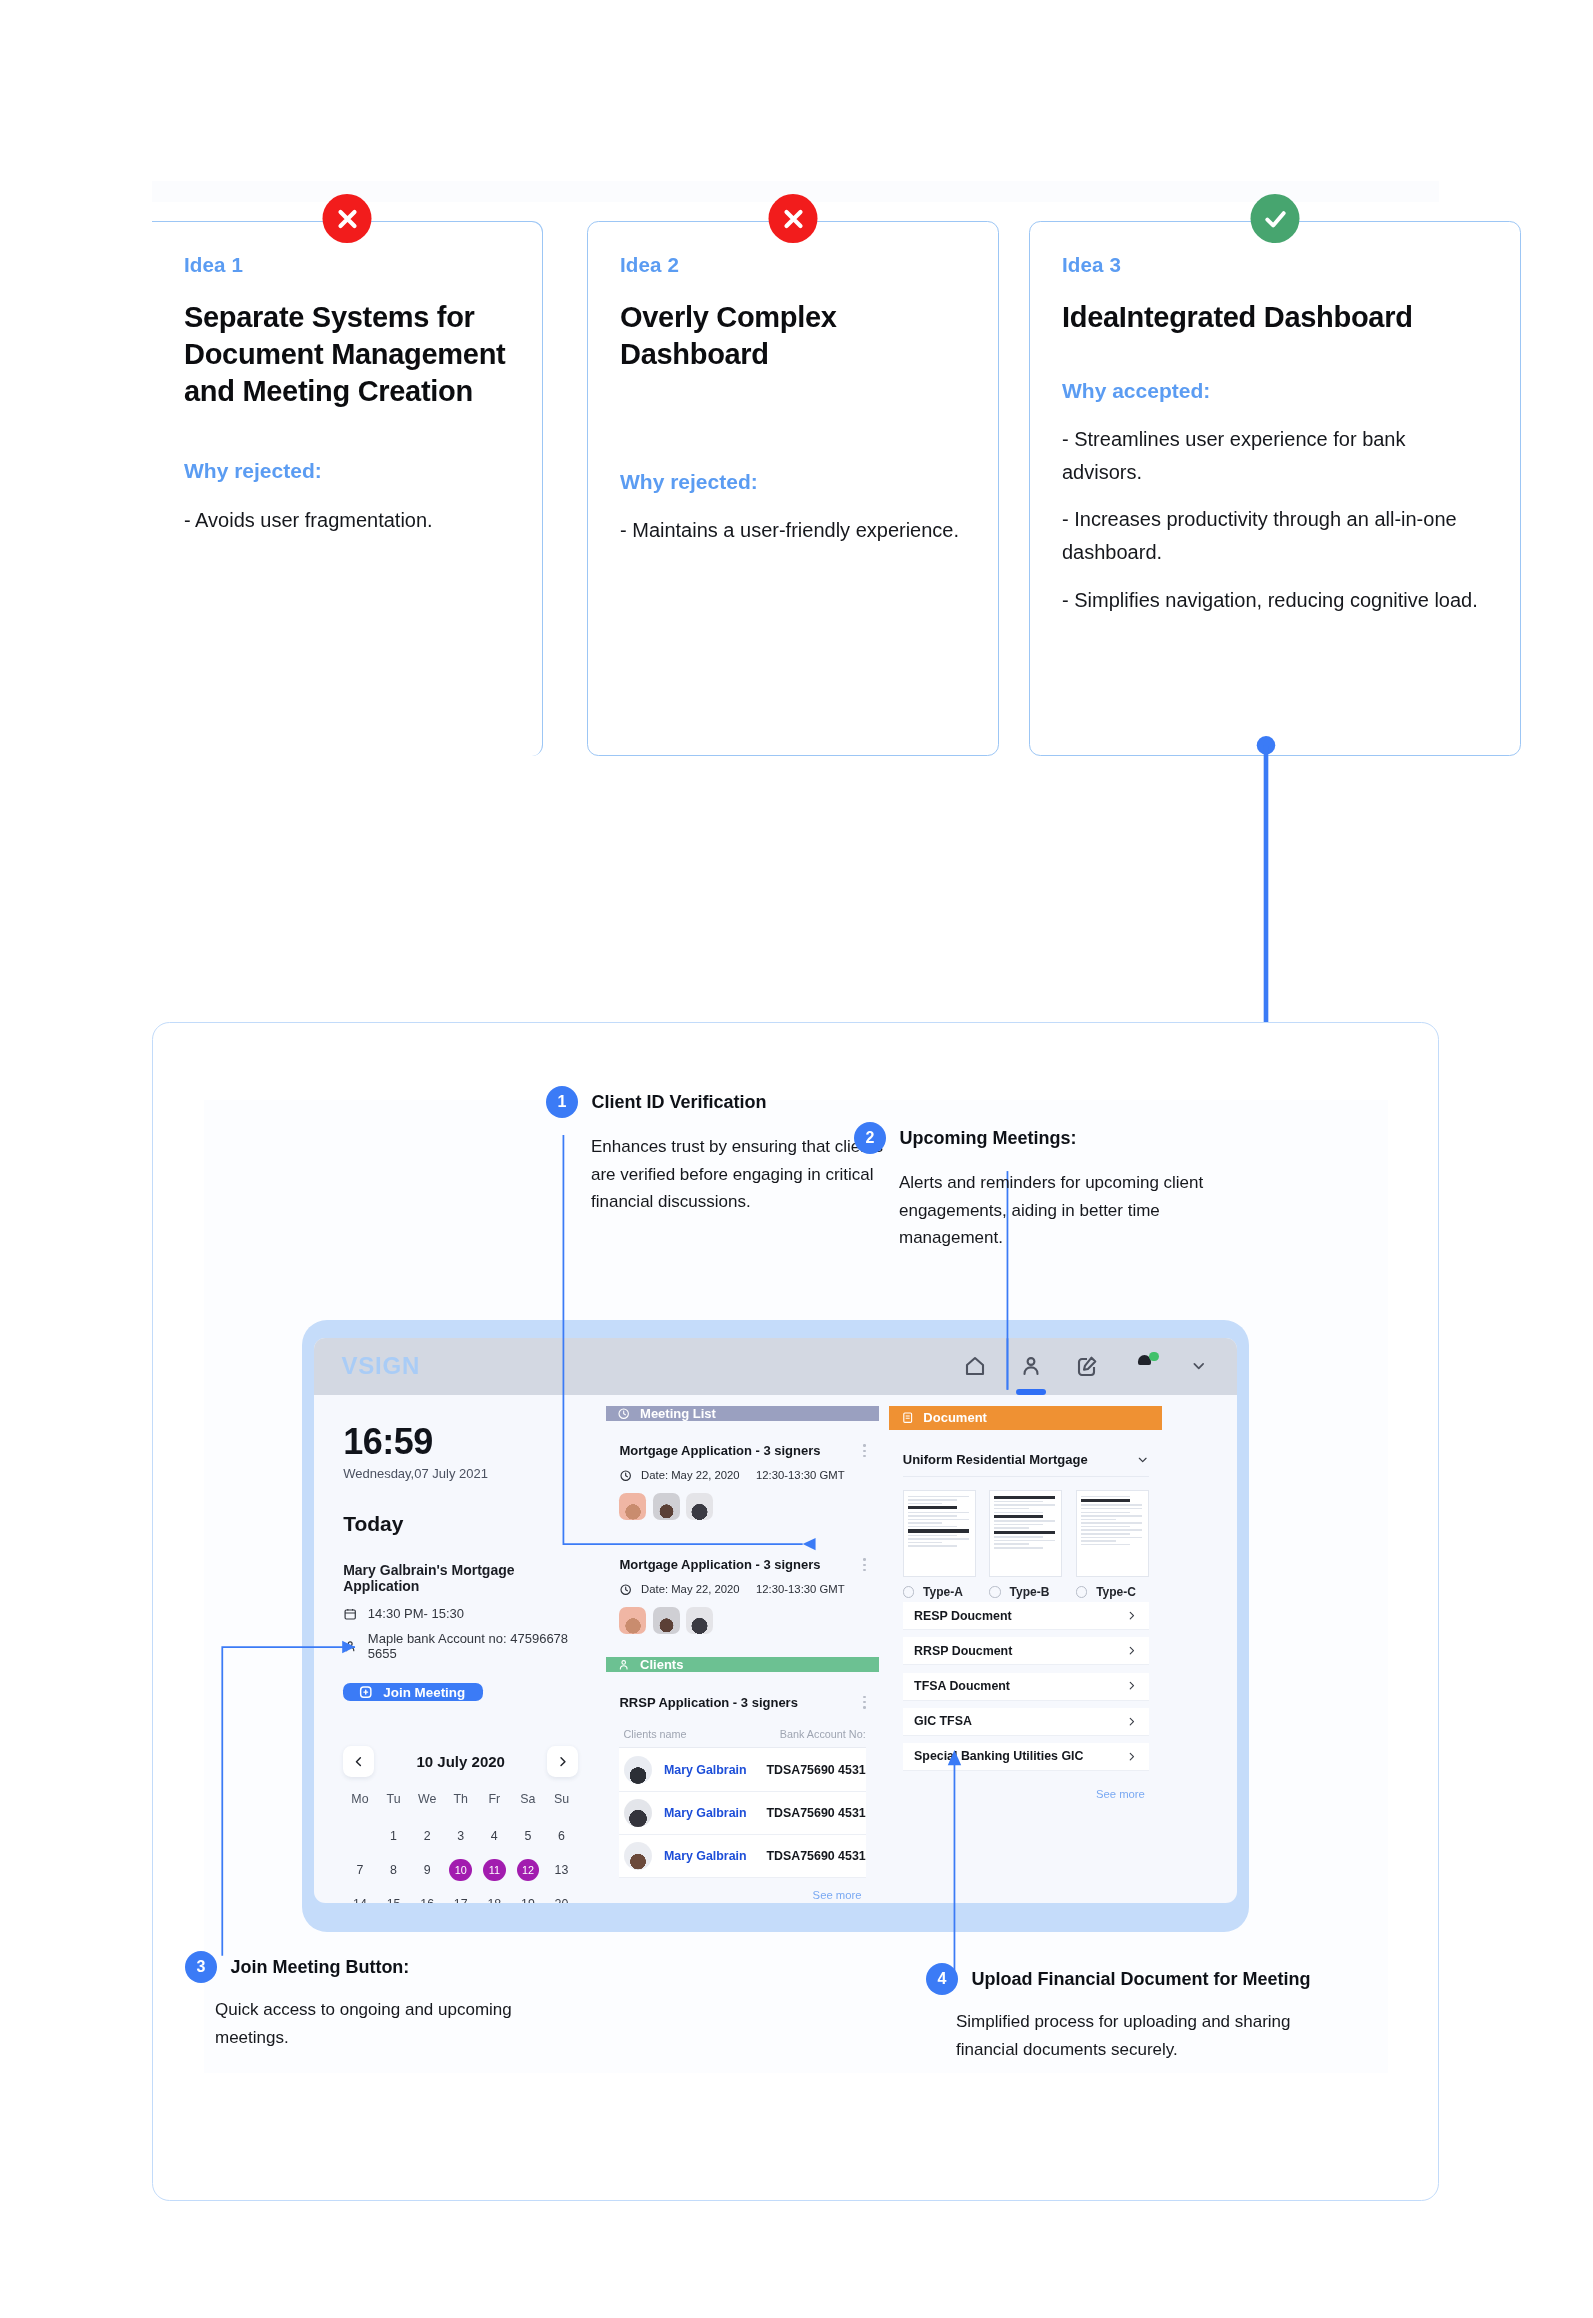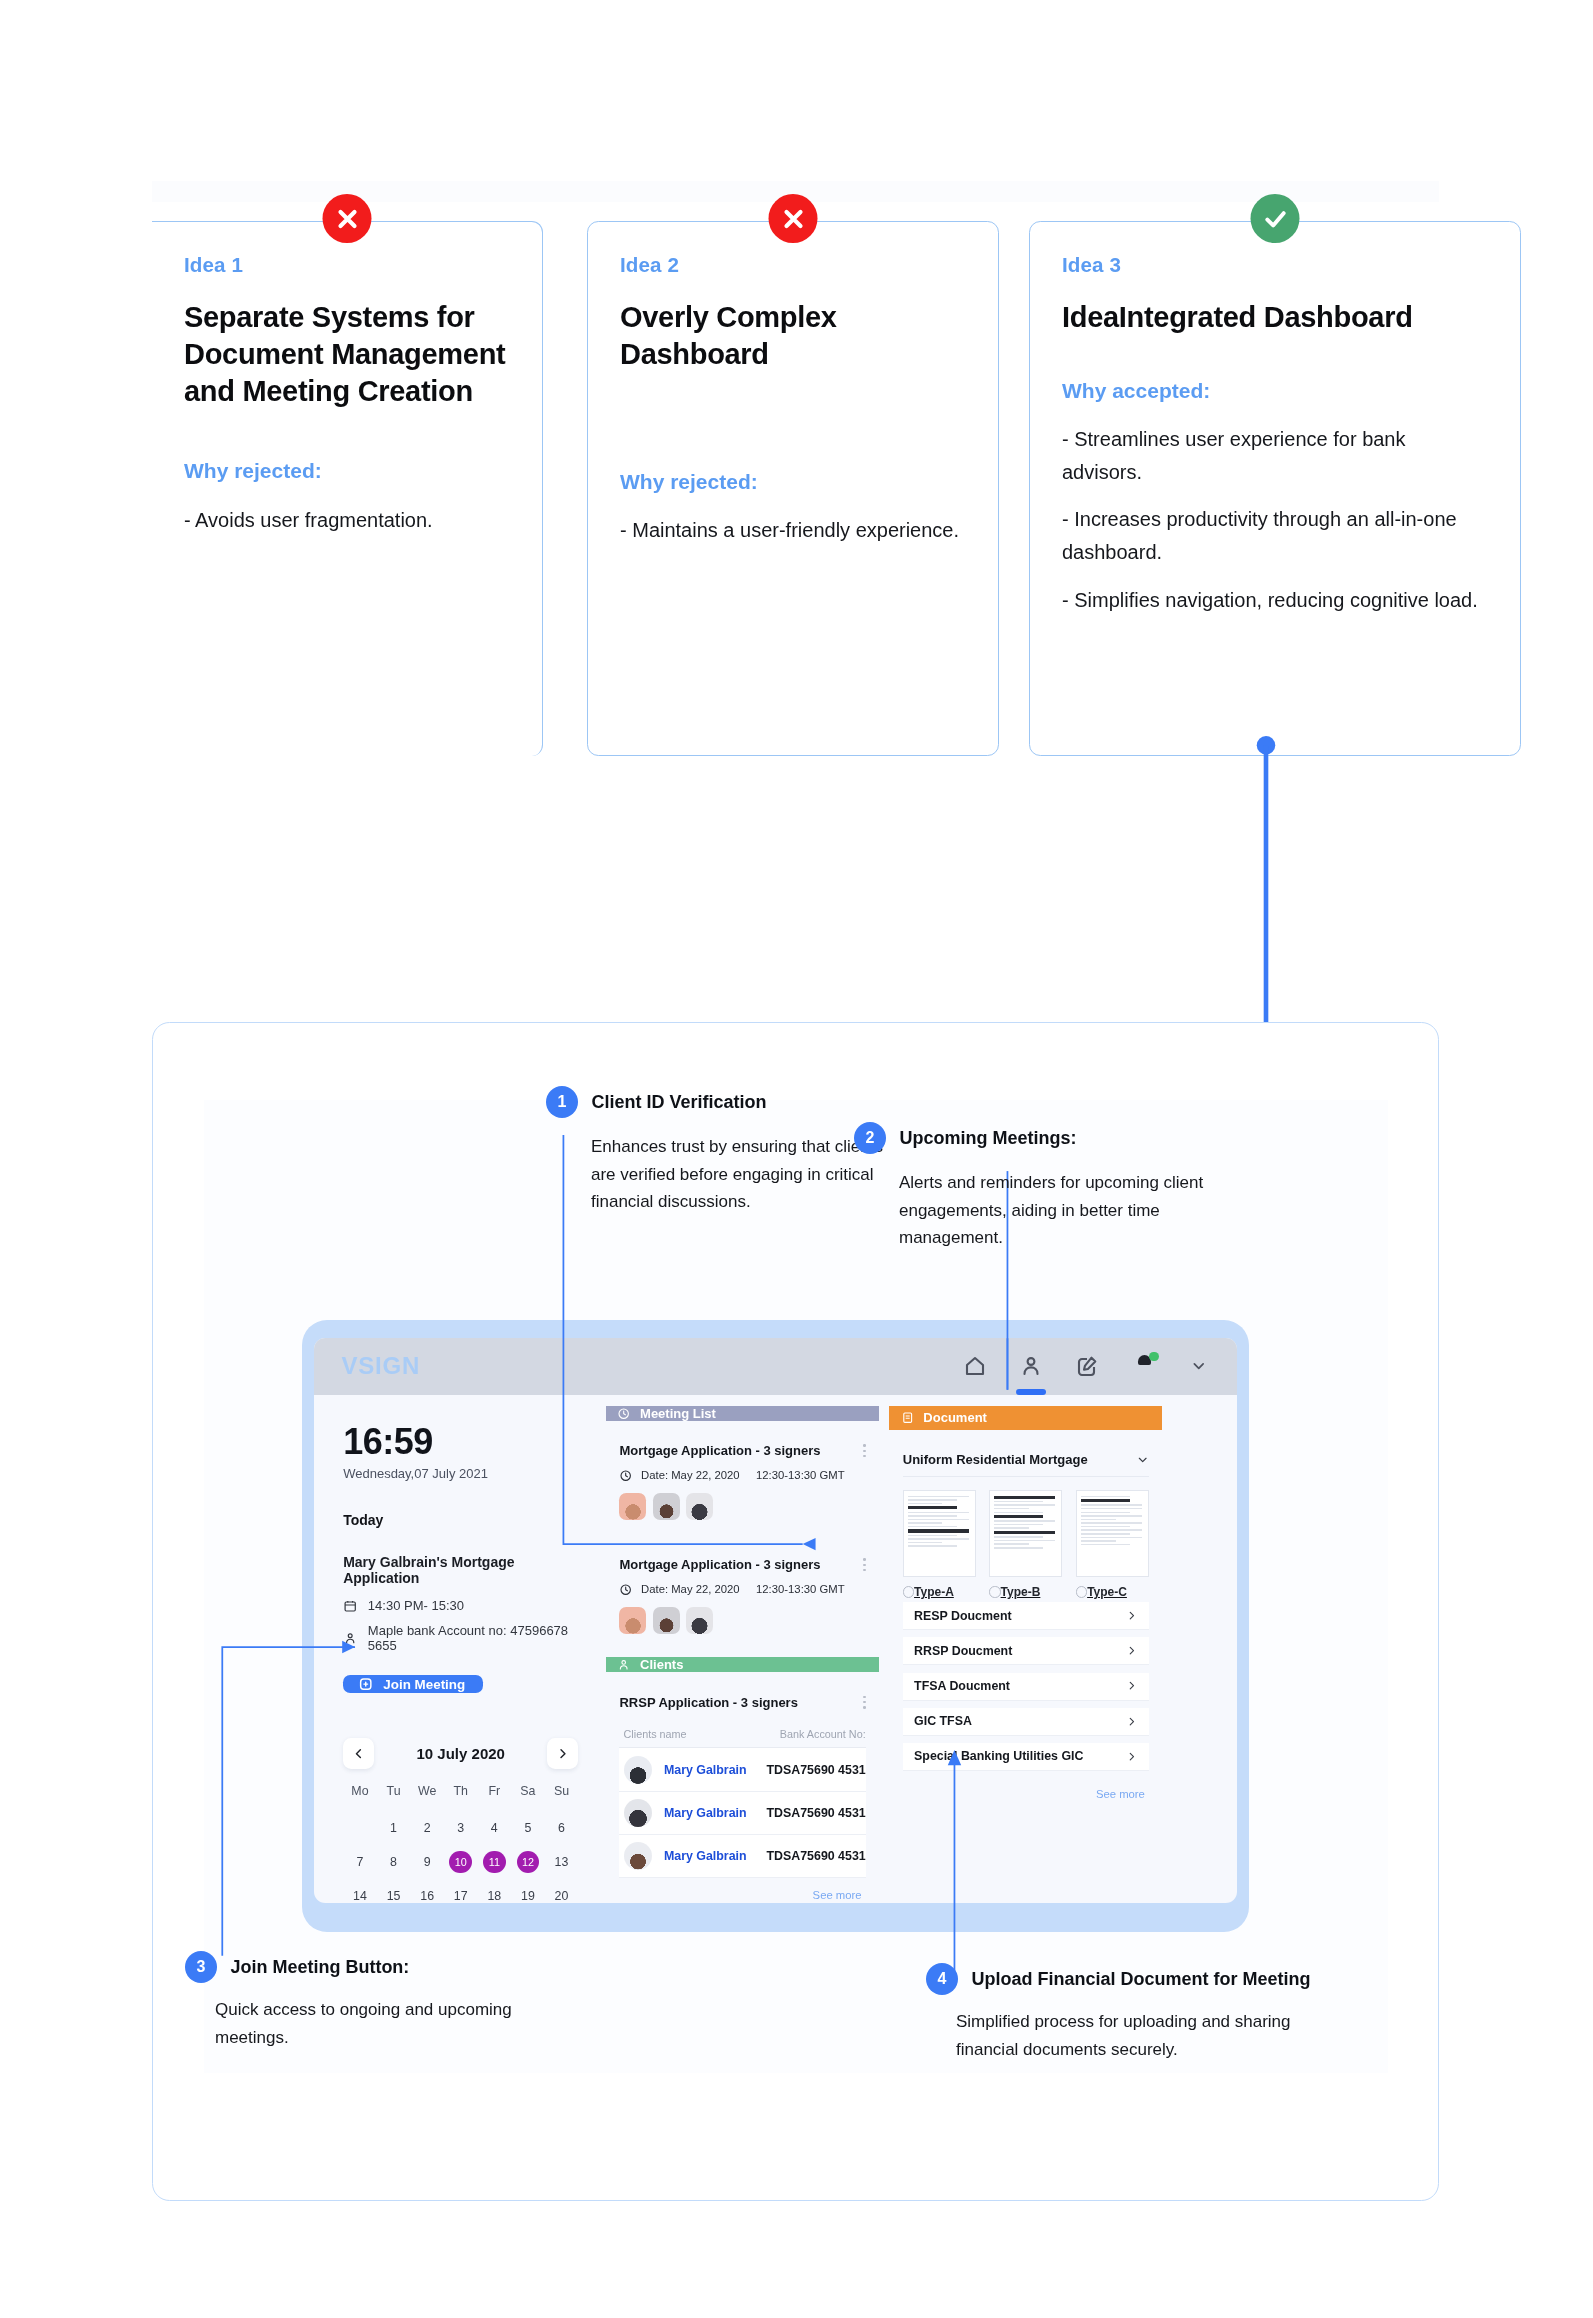--- a/index.html
+++ b/index.html
@@ -105,21 +105,21 @@
   #screen-body { display: flex; height: calc(100% - 57px); padding: 11.3px 13.4px 5.1px 13.4px; gap: 10.3px; }
   .col { display: flex; flex-direction: column; }
   #col-left  { width: 268px; padding: 15.4px 17.5px 0 15.4px; }
   #col-mid   { width: 273px; }
   #col-right { width: 273px; }
 
   
   #clock { font-size: 36px; font-weight: bold; letter-spacing: -0.5px; color: #11141b; }
   #clock-date { font-size: 13px; color: #4b5160; margin-top: 3.1px; }
   .hr { height: 1px; background: #e6eaf2; margin: 15.4px 0 15.4px 0; }
-  #today-label { font-size: 14px; font-weight: bold; margin-bottom: 26px; }
+  #today-label { font-size: 21px; font-weight: bold; margin-bottom: 26px; }
   #meeting-title { font-size: 14px; font-weight: bold; color: #1a1d24; margin-bottom: 12.4px; }
   .meta-row { display: flex; align-items: center; gap: 10.3px; margin-bottom: 9.3px; }
   .meta-ico { width: 14.4px; height: 14.4px; flex: none; }
   .meta-ico svg { width: 100%; height: 100%; stroke: #33373f; fill: none; stroke-width: 2; }
   .meta-txt { font-size: 13px; color: #33373f; }
   #join-btn {
     margin-top: 13.4px; background: #3b7bf6; color: #fff; border-radius: 7.2px;
     height: 32px; width: 140px; display: flex; align-items: center; gap: 9.3px;
     padding-left: 13.4px; font-size: 13.4px; font-weight: bold;
   }
@@ -191,21 +191,21 @@
   .doc-select svg { width: 13.4px; height: 13.4px; stroke:#3b3f48; fill:none; stroke-width:2.2; }
   .doc-thumbs { display: flex; gap: 13.4px; margin: 13.4px 0 3.1px 0; }
   .doc-thumb-col { flex: 1; }
   .doc-thumb {
     height: 87px; background: #ffffff; border: 0.5px solid #e2e6ee;
     padding: 4.6px 4.1px; overflow: hidden;
   }
   .doc-thumb i { display: block; height: 1.5px; background: #dfe3ea; margin-bottom: 2.1px; }
   .doc-thumb i.dark { background: #2a2d34; height: 3.1px; }
   .doc-thumb i.s { width: 55%; } .doc-thumb i.m { width: 78%; } .doc-thumb i.l { width: 97%; }
-  .doc-radio { display: flex; align-items: center; gap: 0; margin-top: 8.2px; text-decoration: underline; }
+  .doc-radio { display: flex; align-items: center; gap: 9px; margin-top: 8.2px; }
   .doc-radio em { width: 11.3px; height: 11.3px; border: 1px solid #b6bcc8; border-radius: 50%; display:block; }
   .doc-radio span { font-size: 12px; font-weight: bold; color: #23262d; }
   .doc-row {
     background: #ffffff; height: 28px; display: flex; align-items: center;
     justify-content: space-between; padding: 0 11.3px; margin-bottom: 7.2px;
     border-bottom: 1px solid #eceff5;
   }
   .doc-row span { font-size: 12.4px; font-weight: bold; color: #14171d; }
   .doc-row svg { width: 11.3px; height: 11.3px; stroke:#3b3f48; fill:none; stroke-width:2.4; }
 

